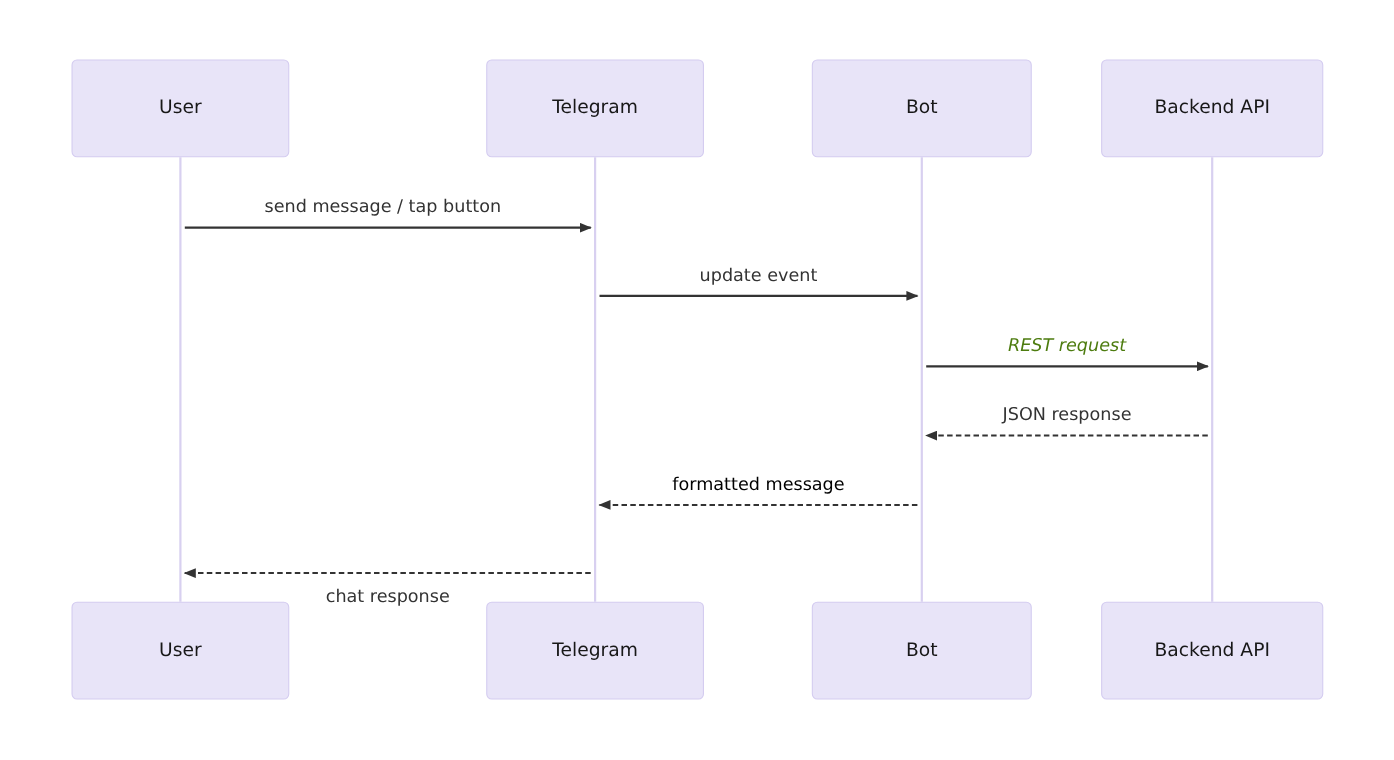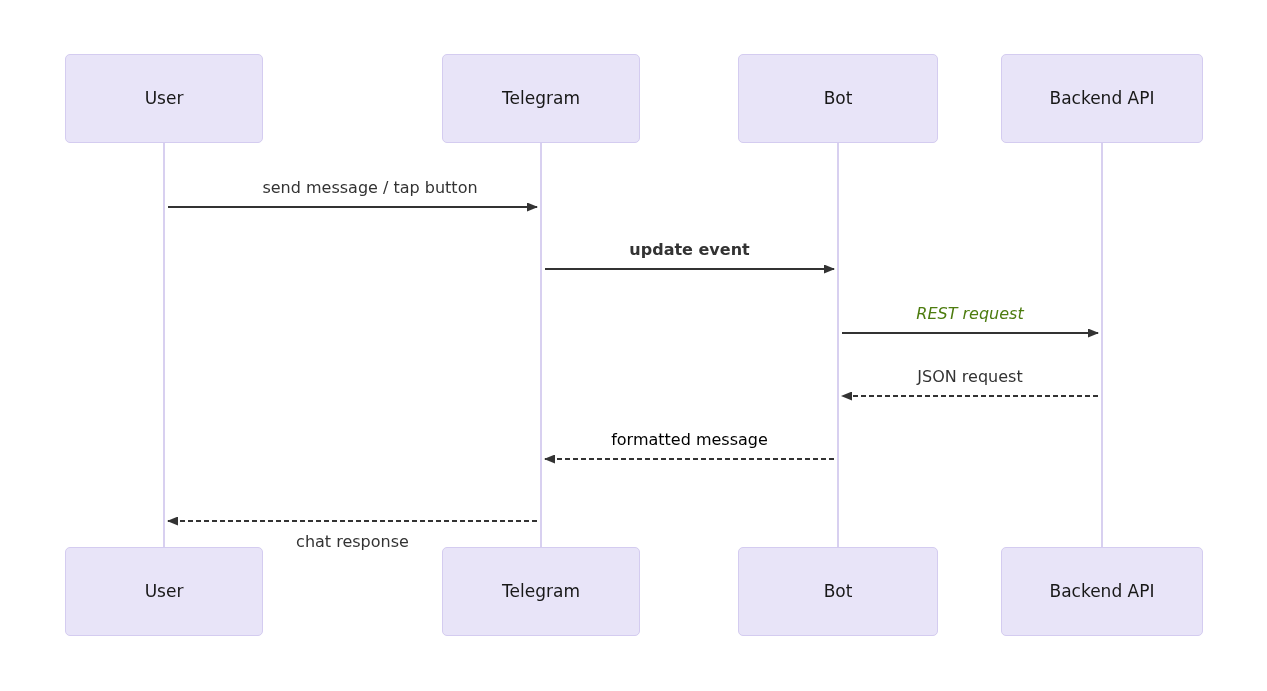--- a/index.html
+++ b/index.html
@@ -93,21 +93,21 @@
         <span class="actor-label">Telegram</span>
       </div>
       <div class="actor-box" style="left: 738px; top: 547px; width: 200px; height: 89px; background: rgb(232, 228, 248); border-color: rgb(212, 204, 240);">
         <span class="actor-label">Bot</span>
       </div>
       <div class="actor-box" style="left: 1001px; top: 547px; width: 202px; height: 89px; background: rgb(232, 228, 248); border-color: rgb(212, 204, 240);">
         <span class="actor-label">Backend API</span>
       </div>
     </div>
   <div id="labels-layer">
-      <div class="msg-label" style="left: 370px; top: 196px; color: rgb(51, 51, 51);">send message / tap button</div>
-      <div class="msg-label" style="left: 689.5px; top: 258px; color: rgb(51, 51, 51); font-weight: bold;">update event</div>
+      <div class="msg-label" style="left: 348px; top: 196px; color: rgb(51, 51, 51);">send message / tap button</div>
+      <div class="msg-label" style="left: 689.5px; top: 258px; color: rgb(51, 51, 51);">update event</div>
       <div class="msg-label" style="left: 970px; top: 322px; color: #4d7c0f; font-style: italic;">REST request</div>
-      <div class="msg-label" style="left: 970px; top: 385px; color: rgb(51, 51, 51);">JSON request</div>
+      <div class="msg-label" style="left: 970px; top: 385px; color: rgb(51, 51, 51);">JSON response</div>
       <div class="msg-label" style="left: 689.5px; top: 448px; color: #000000;">formatted message</div>
       <div class="msg-label" style="left: 352.5px; top: 510px; color: rgb(51, 51, 51); margin-top: 40px;">chat response</div>
     </div>
 
 </div>
 
 </body></html>

